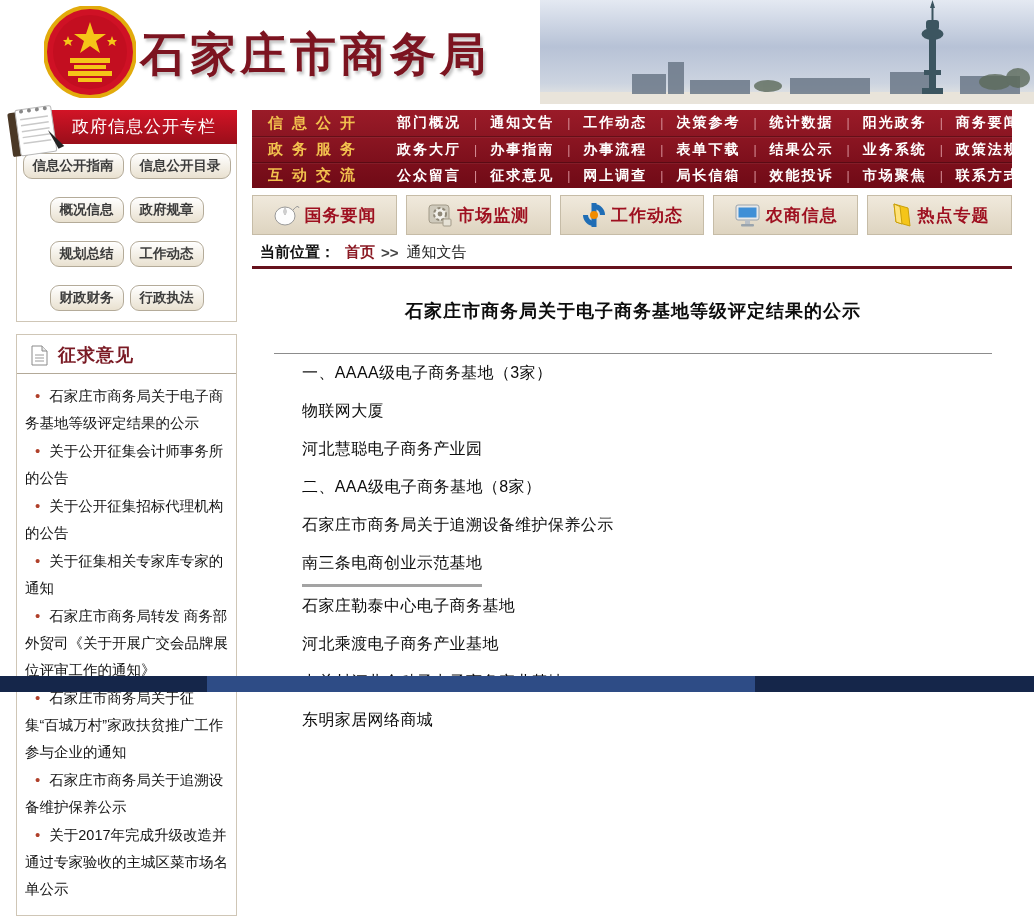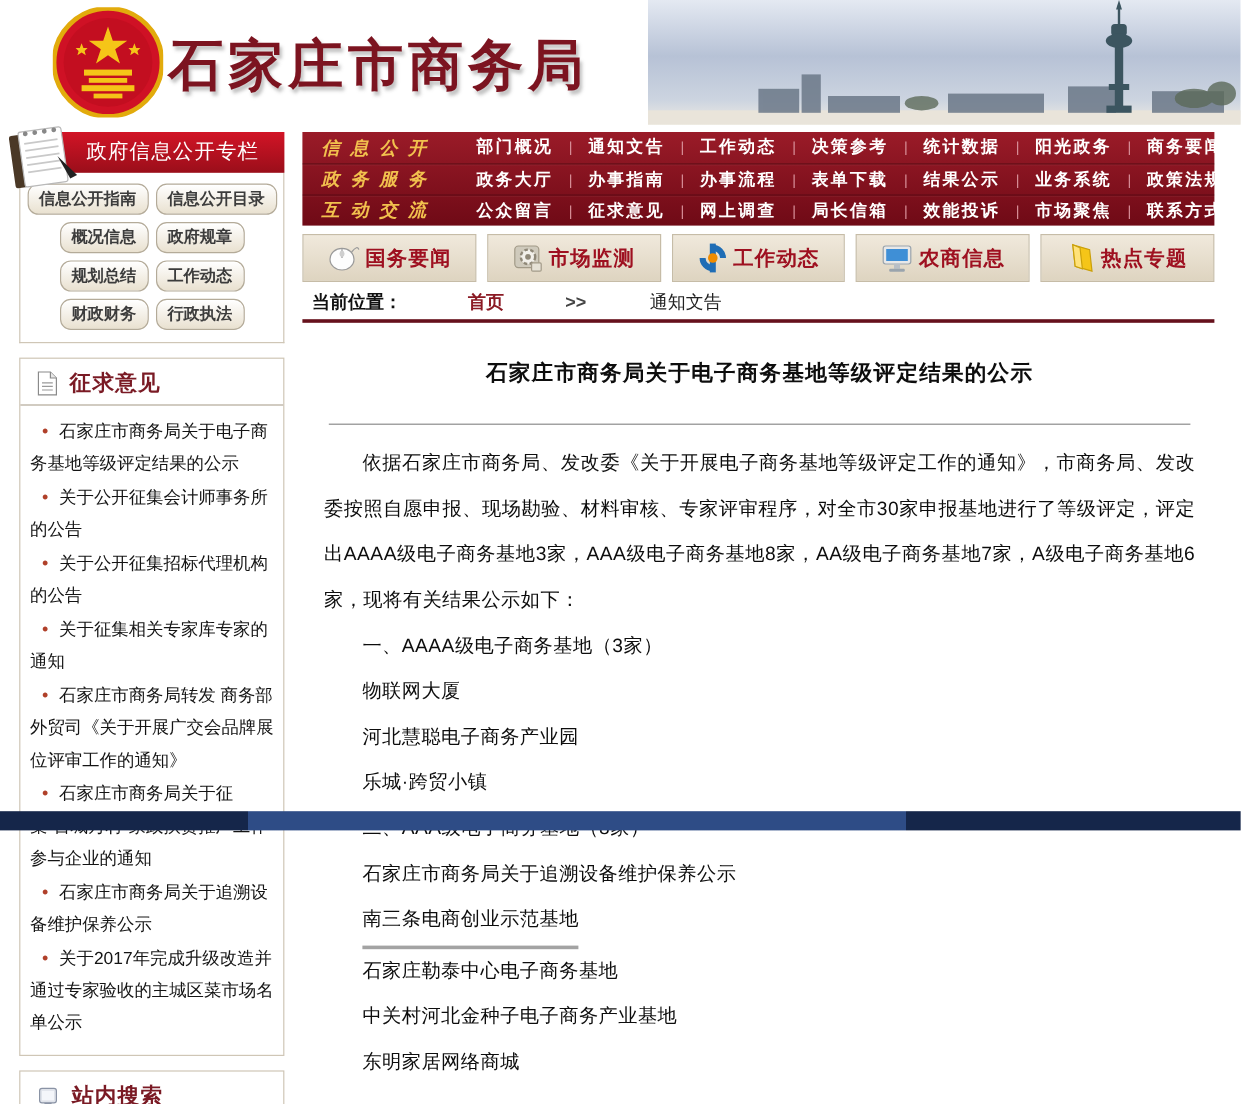--- a/index.html
+++ b/index.html
@@ -15,21 +15,21 @@
   .cityscape { position:absolute; right:0; top:0; width:494px; height:104px; }
 
   
   .sidebar { position:absolute; left:16px; top:110px; width:221px; height:794px;
     display:flex; flex-direction:column; }
   .gov-banner { position:relative; height:34px; background:linear-gradient(#d21426,#9a0e1a);
     color:#fff; font-weight:normal; font-size:17px; line-height:34px; padding-left:56px;
     letter-spacing:1px; }
   .gov-banner svg { position:absolute; left:-12px; top:-8px; }
   .gov-box { border:1px solid #cfc6b6; border-top:none; background:#fff;
-    padding:9px 5px 10px; display:flex; flex-wrap:wrap; gap:6px 6px; justify-content:center; }
+    padding:9px 5px 10px; display:flex; flex-wrap:wrap; gap:18px 6px; justify-content:center; }
   .gov-btn { border:1px solid #b4ab99; border-radius:9px;
     background:linear-gradient(#ffffff,#e9e1d0); box-shadow:inset 0 1px 0 #fff;
     padding:3px 9px; font-size:13.5px; font-weight:bold; color:#3c3c3c; cursor:pointer; white-space:nowrap; }
 
   .side-box { margin-top:12px; border:1px solid #cfc6b6; background:#fff; }
   .side-head { display:flex; align-items:center; gap:10px; padding:8px 10px 6px 14px;
     border-bottom:1px solid #b3a998; }
   .side-head .t { color:#7a1a24; font-weight:bold; font-size:18px; letter-spacing:1px; }
   .rel-list { padding:8px 8px 12px 8px; }
   .rel-item { font-size:14.5px; color:#141414; line-height:27px; cursor:pointer; }
@@ -37,33 +37,33 @@
 
   .search-box { flex:1; display:flex; flex-direction:column; }
 
   
   .main { position:absolute; left:252px; top:110px; width:760px; }
 
   .nav { background:linear-gradient(#9a1b28,#6f0a16); }
   .nav-row { display:flex; align-items:center; height:26px; }
   .nav-row + .nav-row { border-top:1px solid rgba(0,0,0,.28); box-shadow:0 1px 0 rgba(255,255,255,.06) inset; }
   .nav-label { width:132px; padding-left:16px; color:#f2c14e; font-weight:bold; font-size:15px;
-    letter-spacing:9px; flex:none; cursor:pointer;font-style:italic; }
+    letter-spacing:9px; flex:none; cursor:pointer; }
   .nav-items { display:flex; align-items:center; flex:1; }
   .nav-link { color:#ffffff; font-size:14px; font-weight:600; letter-spacing:2px;
     padding:0 13px; cursor:pointer; white-space:nowrap; }
   .nav-sep { color:#d89099; font-size:12px; }
 
   .quick-row { display:flex; gap:9px; margin-top:7px; }
   .quick-btn { flex:1; height:40px; display:flex; align-items:center; justify-content:center; gap:4px;
     background:linear-gradient(#f0e9dc,#ded4c0); border:1px solid #c6bca7; cursor:pointer; }
   .quick-btn .ql { color:#9e1020; font-size:17px; font-weight:bold; letter-spacing:1px; }
 
   .breadcrumb { margin-top:10px; height:24px; display:flex; align-items:center;
-    padding-left:8px; font-size:15px; border-bottom:3px solid #66111c; padding-bottom:6px;gap:45px; }
+    padding-left:8px; font-size:15px; border-bottom:3px solid #66111c; padding-bottom:6px; }
   .bc-prefix { font-weight:bold; color:#111; }
   .bc-home { color:#8b1a24; font-weight:bold; margin:0 6px 0 10px; cursor:pointer; }
   .bc-sep { color:#444; margin-right:8px; font-weight:bold; }
   .bc-current { color:#222; cursor:pointer; }
 
   .article { padding:30px 16px 0 18px; color:#0d0d0d; }
   .art-title { text-align:center; font-size:18px; font-weight:bold; letter-spacing:1px; }
   .art-hr { margin:30px 4px 0 4px; border:none; border-top:1px solid #8c8c8c; }
   .art-p { margin-top:14px; font-size:16px; line-height:38px; text-indent:2em;
     letter-spacing:.4px; text-align:justify; }
@@ -328,39 +328,38 @@
     <div class="breadcrumb">
       <span class="bc-prefix">当前位置：</span>
       <span class="bc-home">首页</span>
       <span class="bc-sep">&gt;&gt;</span>
       <span class="bc-current">通知文告</span>
     </div>
 
     <div class="article">
       <div class="art-title">石家庄市商务局关于电子商务基地等级评定结果的公示</div>
       <hr class="art-hr">
-      <p class="art-p">依据石家庄市商务局、发改委《关于开展电子商务基地等级评定工作的通知》，市商务局、发改委按照自愿申报、现场勘验、材料审核、专家评审程序，对全市30家申报基地进行了等级评定，评定出AAAA级电子商务基地3家，AAA级电子商务基地8家，AA级电子商务基地7家，A级电子商务基地6家，现将有关结果公示如下：</p>
       <div>
 
           <div class="art-item"><span>一、AAAA级电子商务基地（3家）</span></div>
 
           <div class="art-item"><span>物联网大厦</span></div>
 
           <div class="art-item"><span>河北慧聪电子商务产业园</span></div>
 
-          <div class="art-item"><span>乐城·跨贸小镇</span></div>
 
           <div class="art-item"><span>二、AAA级电子商务基地（8家）</span></div>
 
           <div class="art-item"><span>石家庄市商务局关于追溯设备维护保养公示</span></div>
 
           <div class="art-item"><span class="underline-red">南三条电商创业示范基地</span></div>
 
           <div class="art-item"><span>石家庄勒泰中心电子商务基地</span></div>
 
+          <div class="art-item"><span>河北乘渡电子商务产业基地</span></div>
 
           <div class="art-item"><span>中关村河北金种子电子商务产业基地</span></div>
 
           <div class="art-item"><span>东明家居网络商城</span></div>
         </div>
     </div>
   </div>
 
   <div class="footer-bar"></div>
 </div>

